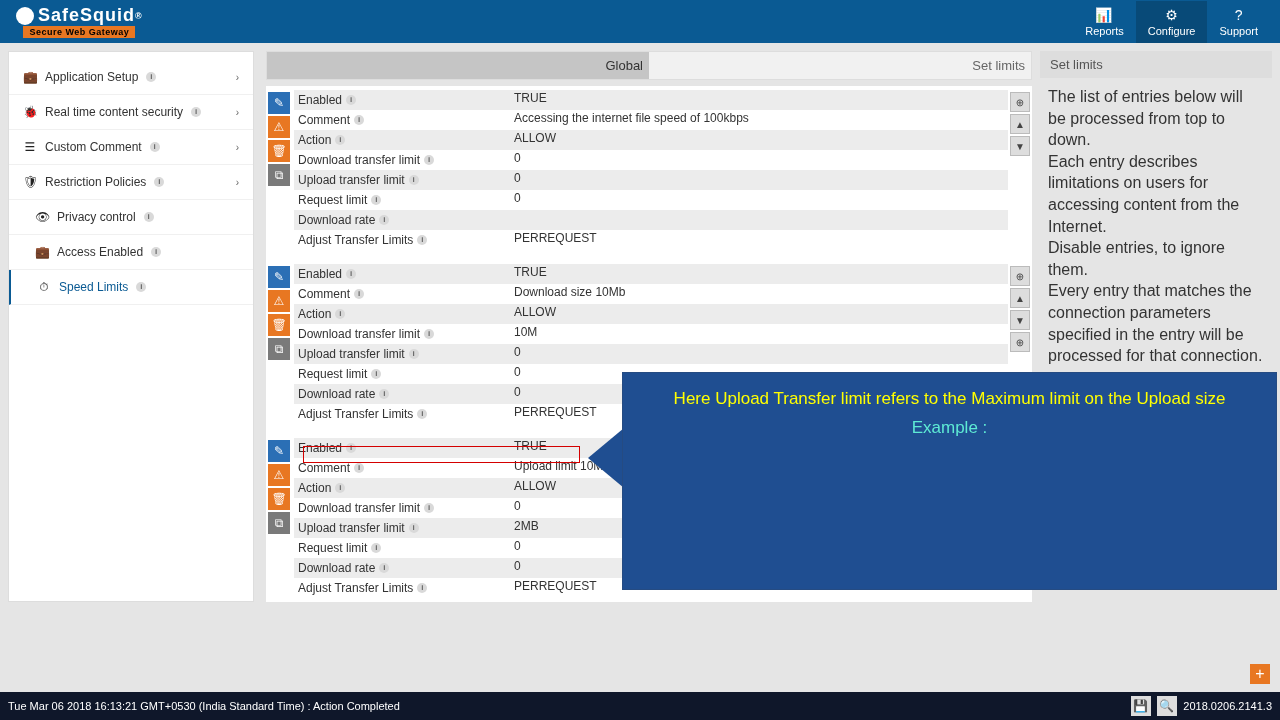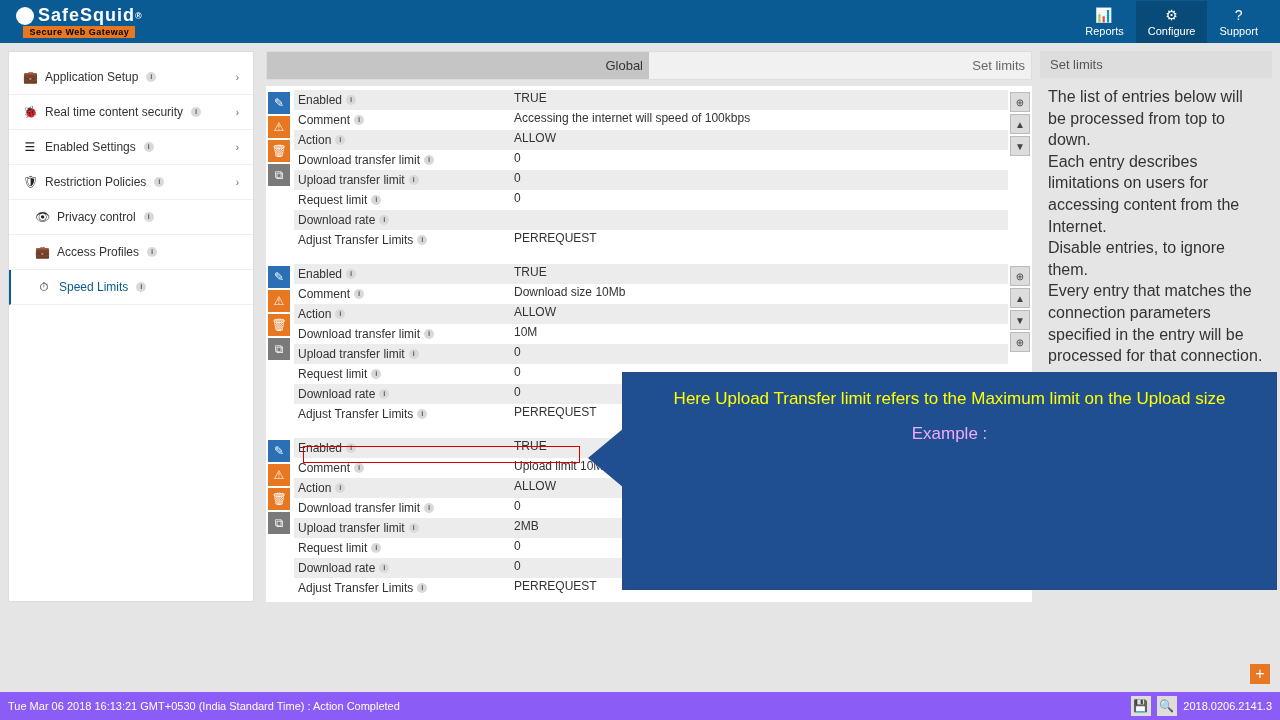--- a/index.html
+++ b/index.html
@@ -40,21 +40,21 @@
 .row .lbl{width:218px;padding-left:4px;color:#333;display:flex;align-items:center;gap:4px}
 .row .val{flex:1;padding-left:2px;color:#333}
 .entry-side{width:24px;display:flex;flex-direction:column;gap:2px;padding:2px}
 .sidebtn{width:20px;height:20px;background:#ddd;border:1px solid #bbb;display:flex;align-items:center;justify-content:center;font-size:10px;color:#444;cursor:pointer}
 .rightcol{width:232px}
 .right-title{background:#ddd;padding:6px 10px;font-size:13px;color:#555}
 .right-body{padding:8px;color:#333;font-size:16px;line-height:1.35}
 .hl{border:1.5px solid #d40000;position:absolute}
 .callout{position:absolute;background:#1f4e91;color:#ff0;padding:14px 18px;font-size:17px;text-align:center;line-height:1.45;border:1px solid #254b82}
 .callout-point{position:absolute;width:0;height:0;border-top:30px solid transparent;border-bottom:30px solid transparent;border-right:36px solid #1f4e91}
-.footer{position:absolute;bottom:0;left:0;right:0;height:28px;background:#8b5cf6;color:#fff;display:flex;align-items:center;padding:0 8px;font-size:11px}
+.footer{position:absolute;bottom:0;left:0;right:0;height:28px;background:#0f172a;color:#fff;display:flex;align-items:center;padding:0 8px;font-size:11px}
 .footer-right{margin-left:auto;display:flex;align-items:center;gap:6px}
 .fbtn{width:20px;height:20px;background:#ddd;color:#333;display:flex;align-items:center;justify-content:center;font-size:12px;cursor:pointer}
 .addbtn{position:absolute;right:10px;bottom:36px;width:20px;height:20px;background:#e87722;color:#fff;display:flex;align-items:center;justify-content:center;font-size:16px;cursor:pointer}
 .reg{font-size:9px;vertical-align:top}
 </style>
 </head>
 <body>
 
 <div class="header">
   <div class="logo-wrap">
@@ -81,38 +81,38 @@
         <span class="chev">›</span>
       </div>
       <div class="side-item">
         <span class="si">🐞</span>
         <span>Real time content security</span> 
         <span class="info-dot">i</span>
         <span class="chev">›</span>
       </div>
       <div class="side-item">
         <span class="si">☰</span>
-        <span>Enabled Settings</span> 
+        <span>Custom Comment</span> 
         <span class="info-dot">i</span>
         <span class="chev">›</span>
       </div>
       <div class="side-item">
         <span class="si">🛡</span>
         <span>Restriction Policies</span> 
         <span class="info-dot">i</span>
         <span class="chev">›</span>
       </div>
       <div class="side-item sub">
         <span class="si">👁</span>
         <span>Privacy control</span> 
         <span class="info-dot">i</span>
       </div>
       <div class="side-item sub">
         <span class="si">💼</span>
-        <span>Access Profiles</span> 
+        <span>Access Enabled</span> 
         <span class="info-dot">i</span>
       </div>
       <div class="side-item sel sub">
         <span class="si">⏱</span>
         <span>Speed Limits</span> 
         <span class="info-dot">i</span>
       </div>
     </div>
   <div class="main">
     <div class="content">
@@ -128,21 +128,21 @@
               <div class="ebtn del">🗑</div>
               <div class="ebtn copy">⧉</div>
             </div>
             <div class="entry-table">
               <div class="row">
                 <div class="lbl">Enabled <span class="info-dot">i</span></div>
                 <div class="val">TRUE</div>
               </div>
               <div class="row">
                 <div class="lbl">Comment <span class="info-dot">i</span></div>
-                <div class="val">Accessing the internet will speed of 100kbps</div>
+                <div class="val">Accessing the internet file speed of 100kbps</div>
               </div>
               <div class="row">
                 <div class="lbl">Action <span class="info-dot">i</span></div>
                 <div class="val">ALLOW</div>
               </div>
               <div class="row">
                 <div class="lbl">Download transfer limit <span class="info-dot">i</span></div>
                 <div class="val">0</div>
               </div>
               <div class="row">
@@ -265,21 +265,21 @@
       <div class="right-body" id="rightbody">The list of entries below will be processed from top to down.<br>Each entry describes limitations on users for accessing content from the Internet.<br>Disable entries, to ignore them.<br>Every entry that matches the connection parameters specified in the entry will be processed for that connection.</div>
     </div>
   </div>
 </div>
 
 <div class="hl" style="left:303px;top:446px;width:277px;height:17px"></div>
 
 <div class="callout-point" style="left:588px;top:428px"></div>
 <div class="callout" style="left:622px;top:372px;width:655px;height:218px">
   <div style="color:#ff0">Here Upload Transfer limit refers to the Maximum limit on the Upload size</div>
-  <div style="color:#f0abfc;margin-top:10px">Example :</div>
+  <div style="color:#5eead4;margin-top:4px">Example :</div>
 </div>
 
 <div class="addbtn">+</div>
 
 <div class="footer">
   <span>Tue Mar 06 2018 16:13:21 GMT+0530 (India Standard Time) : Action Completed</span>
   <div class="footer-right">
     <span class="fbtn">💾</span>
     <span class="fbtn">🔍</span>
     <span>2018.0206.2141.3</span>

